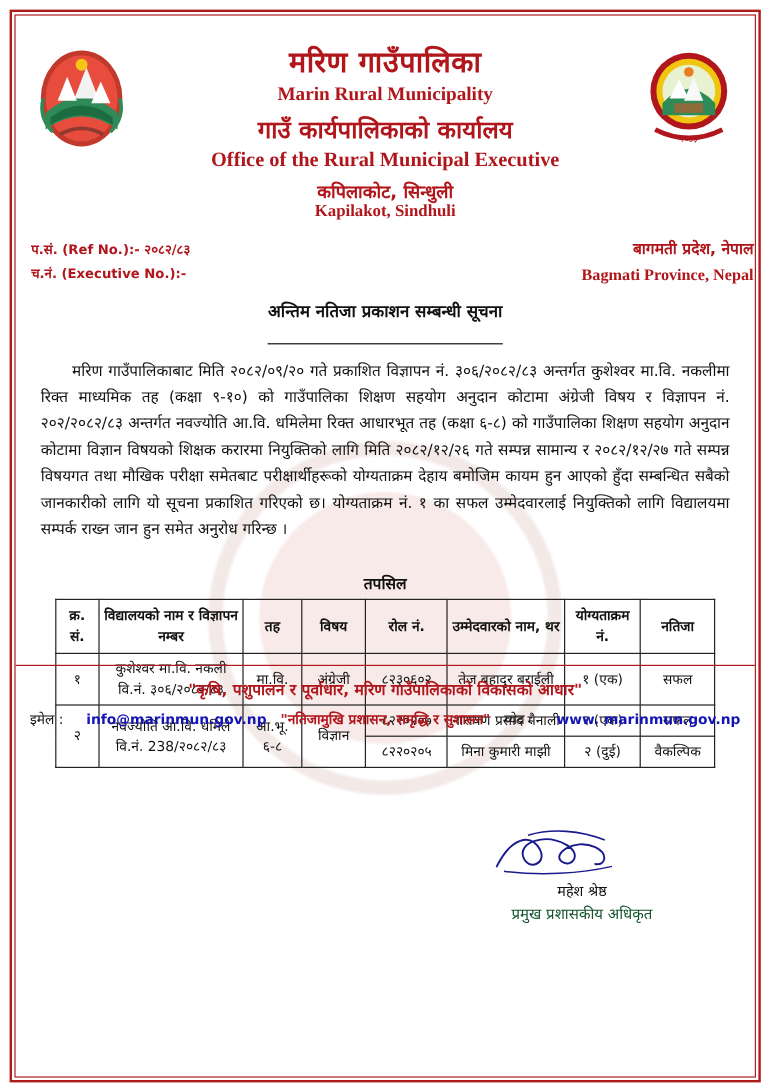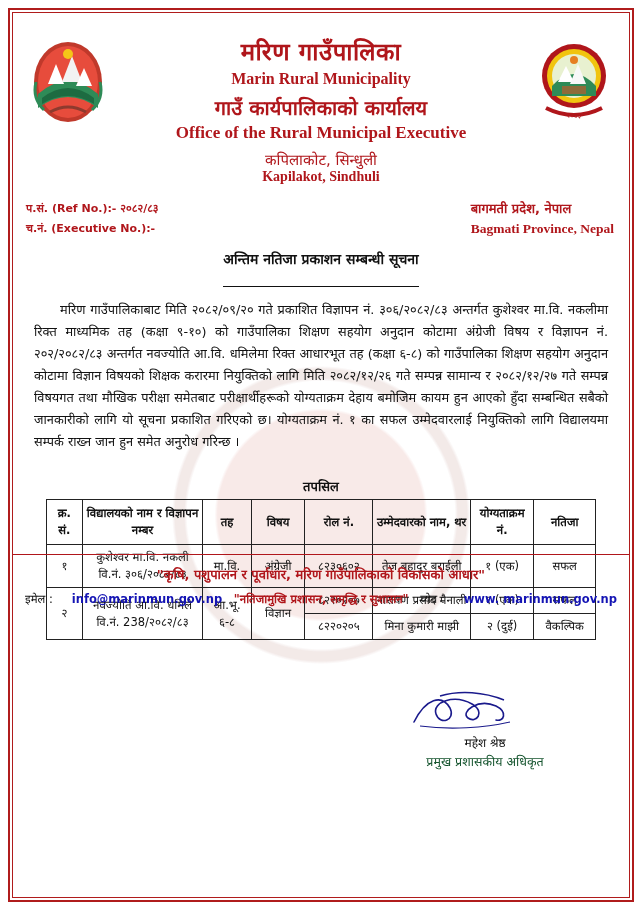--- a/index.html
+++ b/index.html
@@ -98,21 +98,21 @@
   .h-en-2 {
     font-family: "Liberation Serif", serif;
     font-size: 17px;
     font-weight: bold;
     color: #b0161b;
     margin-top: 2px;
   }
   .h-np-3 {
     font-family: "DejaVu Sans", sans-serif;
     font-size: 15px;
-    font-weight: normal;
+    font-weight: bold;
     color: #b0161b;
     margin-top: 6px;
   }
   .h-en-3 {
     font-family: "Liberation Serif", serif;
     font-size: 14px;
     font-weight: bold;
     color: #b0161b;
     margin-top: 0px;
   }
@@ -128,21 +128,22 @@
     position: absolute;
     left: 26px; top: 0;
     font-family: "DejaVu Sans", sans-serif;
     font-size: 11px;
     font-weight: bold;
     color: #b0161b;
     line-height: 20px;
   }
   .ref-right {
     position: absolute;
-    right: 28px; top: 0;
+    right: 14px; top: 0;
+    text-align: right;
     line-height: 20px;
   }
   .ref-right .np {
     font-family: "DejaVu Sans", sans-serif;
     font-size: 13px;
     font-weight: bold;
     color: #b0161b;
   }
   .ref-right .en {
     font-family: "Liberation Serif", serif;

